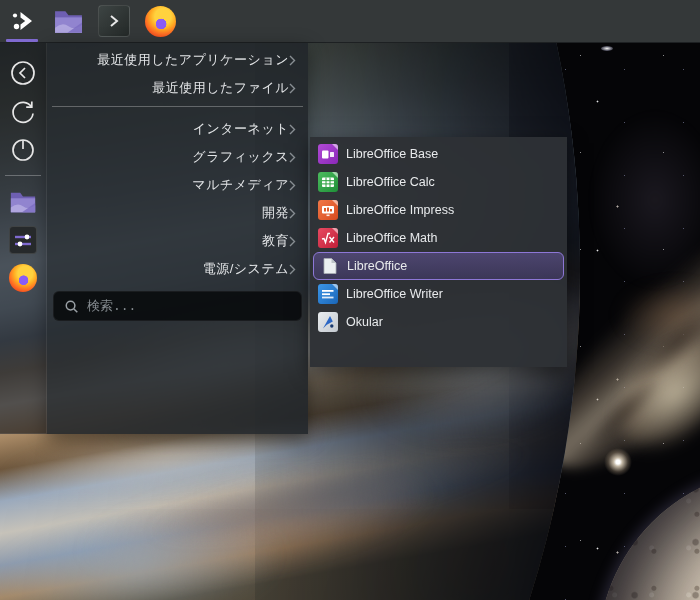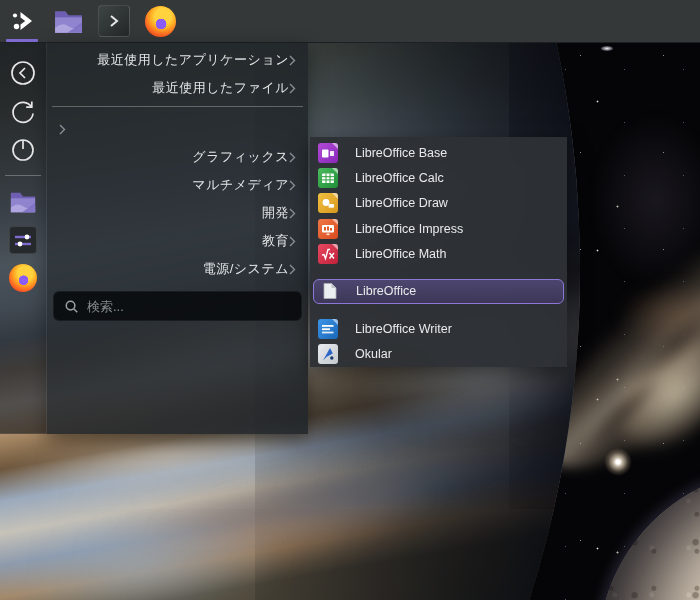--- a/index.html
+++ b/index.html
@@ -114,31 +114,31 @@
   .menu-row .lbl { flex:1; text-align:right; white-space:nowrap; overflow:hidden; color:#e4e6e8; font-size:13px; }
   .menu-divider { height:1px; background:rgba(255,255,255,.28); margin:4px 5px 8px; }
   .menu-row.selected { border:1px solid #8d77d6; border-radius:6px; margin:0 2px;
     padding:0 10px; background:linear-gradient(180deg, rgba(125,105,195,.35), rgba(95,75,160,.28)); }
   .chev { flex:none; opacity:.75; }
   .menu-row.selected .chev { opacity:1; }
   .search-box { margin:8px 6px 0; height:30px; background:rgba(10,12,14,.92);
     border:1px solid rgba(255,255,255,.06); border-radius:6px; display:flex; align-items:center;
     padding:0 10px; gap:8px; }
   .search-box input { flex:1; background:transparent; border:none; outline:none;
-    color:#fdba74; font-size:13px; font-family:Liberation Sans, sans-serif; }
+    color:#fdba74; font-size:13px; font-family:Liberation Mono, monospace; }
   .search-box input::placeholder { color:#878d92; }
 
   
   .submenu-panel { position:absolute; left:310px; top:137px; width:257px; height:230px;
     background:rgba(45,49,53,.97); z-index:23; padding-top:3px;
     box-shadow:0 6px 18px rgba(0,0,0,.5); display:flex; flex-direction:column; }
-  .sub-row { height:28px; display:flex; align-items:center; gap:17px; padding:0 8px;
+  .sub-row { height:28px; display:flex; align-items:center; gap:8px; padding:0 8px;
     cursor:pointer; background:none; border:none; }
   .sub-row .lbl { color:#e8eaec; font-size:12.5px; text-align:left; white-space:nowrap; }
-  .sub-row.selected { border:1px solid #8d77d6; border-radius:6px; margin:12px 3px; padding:0 5px;
+  .sub-row.selected { border:1px solid #8d77d6; border-radius:6px; margin:0 3px; padding:0 5px;
     background:linear-gradient(180deg, rgba(120,98,190,.42), rgba(88,68,155,.34)); }
   .app-icon { position:relative; width:20px; height:20px; border-radius:3px; flex:none; }
   .fold::before { content:""; position:absolute; top:0; right:0;
     border-top:6px solid rgba(255,255,255,.55); border-left:6px solid transparent;
     border-top-right-radius:3px; }
   .ico-base    { background:linear-gradient(135deg,#b14ad6,#8a28b8); }
   .ico-calc    { background:linear-gradient(135deg,#4cbb5e,#1f9038); }
   .ico-draw    { background:linear-gradient(135deg,#f0c040,#d9971d); }
   .ico-impress { background:linear-gradient(135deg,#f07848,#d94a1e); }
   .ico-math    { background:linear-gradient(135deg,#e84a62,#c01f38); }
@@ -254,20 +254,21 @@
     </button>
     <button class="menu-row">
       <span class="lbl">最近使用したファイル</span>
       <svg class="chev" width="7" height="11" viewBox="0 0 7 11">
           <polyline points="1,1 5.5,5.5 1,10" fill="none" stroke="#aab0b5" stroke-width="1.4"></polyline>
         </svg>
     </button>
     <div class="menu-divider"></div>
 
     <button class="menu-row">
+      <span class="lbl">インターネット</span>
       <svg class="chev" width="7" height="11" viewBox="0 0 7 11">
           <polyline points="1,1 5.5,5.5 1,10" fill="none" stroke="#aab0b5" stroke-width="1.4"></polyline>
         </svg>
     </button>
     <button class="menu-row">
       <span class="lbl">グラフィックス</span>
       <svg class="chev" width="7" height="11" viewBox="0 0 7 11">
           <polyline points="1,1 5.5,5.5 1,10" fill="none" stroke="#aab0b5" stroke-width="1.4"></polyline>
         </svg>
     </button>
@@ -316,29 +317,20 @@
       <span class="lbl">LibreOffice Base</span>
     </button>
     <button class="sub-row">
       <span class="app-icon ico-calc fold">
         <svg width="20" height="20" viewBox="0 0 20 20">
           <rect x="4" y="5.5" width="12" height="9.5" rx="1" fill="#fff"></rect>
           <path d="M8 5.5 V15 M12 5.5 V15 M4 8.7 H16 M4 11.9 H16" stroke="#28a03c" stroke-width="1" fill="none"></path>
         </svg>
       </span>
       <span class="lbl">LibreOffice Calc</span>
-    </button>
-    <button class="sub-row">
-      <span class="app-icon ico-draw fold">
-        <svg width="20" height="20" viewBox="0 0 20 20">
-          <circle cx="8" cy="9.5" r="3.4" fill="#fff"></circle>
-          <rect x="10.5" y="11" width="5.5" height="3.8" rx="1" fill="#fff" opacity=".95"></rect>
-        </svg>
-      </span>
-      <span class="lbl">LibreOffice Draw</span>
     </button>
     <button class="sub-row">
       <span class="app-icon ico-impress fold">
         <svg width="20" height="20" viewBox="0 0 20 20">
           <rect x="4" y="6" width="12" height="7.5" rx="1" fill="#fff"></rect>
           <rect x="6" y="8" width="2" height="3.5" fill="#e05a28"></rect>
           <rect x="9" y="7.5" width="2" height="4" fill="#e05a28"></rect>
           <rect x="12" y="9" width="2" height="2.5" fill="#e05a28"></rect>
           <rect x="8.5" y="14.5" width="3" height="1.6" fill="#fff" opacity=".85"></rect>
         </svg>

